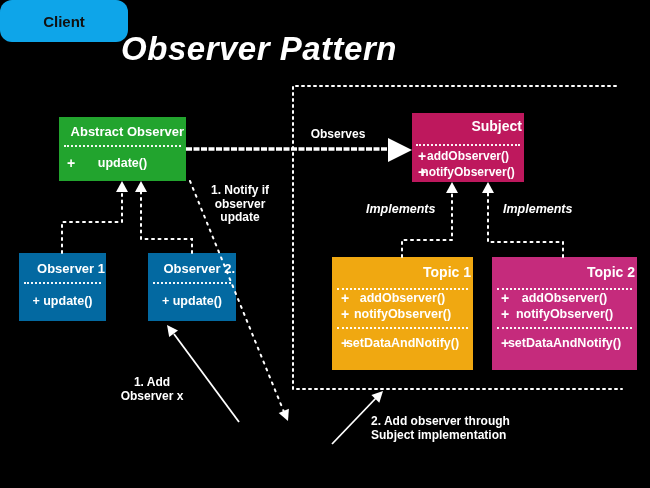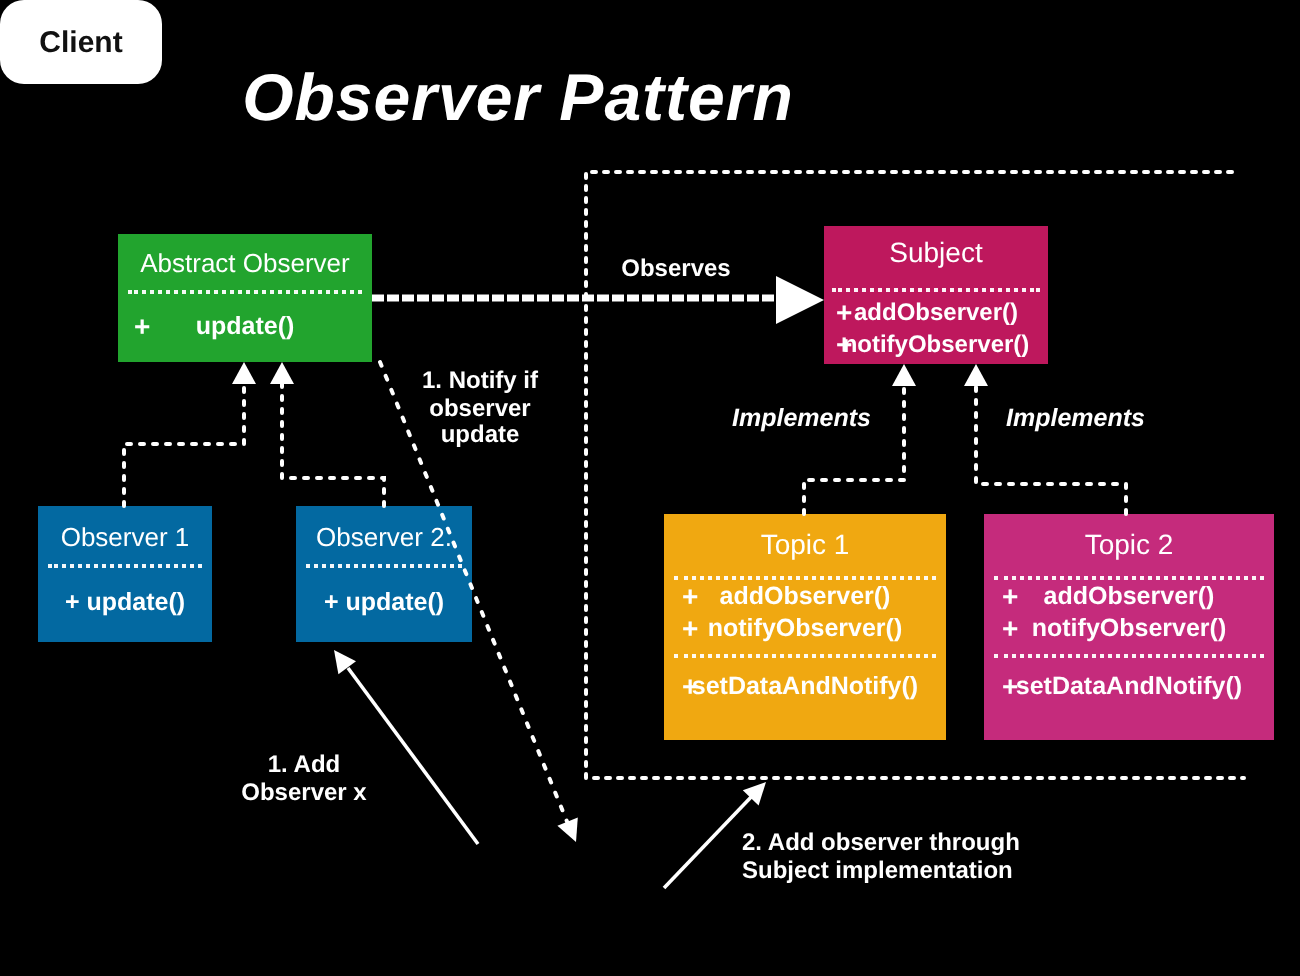--- a/index.html
+++ b/index.html
@@ -9,21 +9,21 @@
   }
   
   #main-title{
     position:absolute;top:30px;left:0;width:518px;text-align:center;
     font-size:33px;font-weight:bold;font-style:italic;letter-spacing:.5px;
   }
   
   svg.connectors{position:absolute;left:0;top:0;z-index:5;pointer-events:none;}
   
   .uml{position:absolute;box-sizing:border-box;display:flex;flex-direction:column;z-index:2;}
-  .uml .box-title{text-align:center;font-weight:normal;}
+  .uml .box-title{text-align:right;font-weight:bold;}
   .uml .divider{border-top:2px dotted rgba(255,255,255,.95);margin:0 5px;}
   .uml .row{position:relative;display:flex;align-items:center;font-weight:bold;}
   .uml .plus{position:absolute;left:8px;font-size:14px;font-weight:bold;}
   .uml .method{flex:1;text-align:center;font-size:12.5px;font-weight:bold;}
 
   #abstract-observer{left:59px;top:117px;width:127px;height:64px;background:#22A42E;}
   #abstract-observer .box-title{font-size:13px;padding:7px 2px 6px;}
   #abstract-observer .row{height:32px;}
 
   #subject{left:412px;top:113px;width:112px;height:69px;background:#be185d;}
@@ -41,21 +41,21 @@
 
   .topic-box{width:141px;height:113px;}
   #topic-1{left:332px;top:257px;background:#F0A811;}
   #topic-2{left:492px;top:257px;width:145px;background:#C52B7C;}
   .topic-box .box-title{font-size:14px;padding:7px 2px 8px;}
   .topic-box .row{height:16px;}
   .topic-box .divider2{border-top:2px dotted rgba(255,255,255,.95);margin:5px 5px 6px;}
   .topic-box .plus{left:9px;}
 
   #client{
-    left:226px;top:428px;width:81px;height:42px;background:#ffffff;color:#111;
+    left:226px;top:428px;width:128px;height:42px;background:#0ea5e9;color:#111;
     border-radius:12px;display:flex;align-items:center;justify-content:center;
     font-size:15px;font-weight:bold;z-index:3;
   }
   
   .lbl{position:absolute;font-weight:bold;font-size:12px;line-height:13.5px;z-index:4;}
   #observes-label{left:300px;top:128px;width:76px;text-align:center;}
   #implements-left{left:366px;top:203px;font-style:italic;font-size:12.5px;}
   #implements-right{left:503px;top:203px;font-style:italic;font-size:12.5px;}
   #notify-label{left:203px;top:184px;width:74px;text-align:center;}
   #step1-label{left:114px;top:376px;width:76px;text-align:center;}

